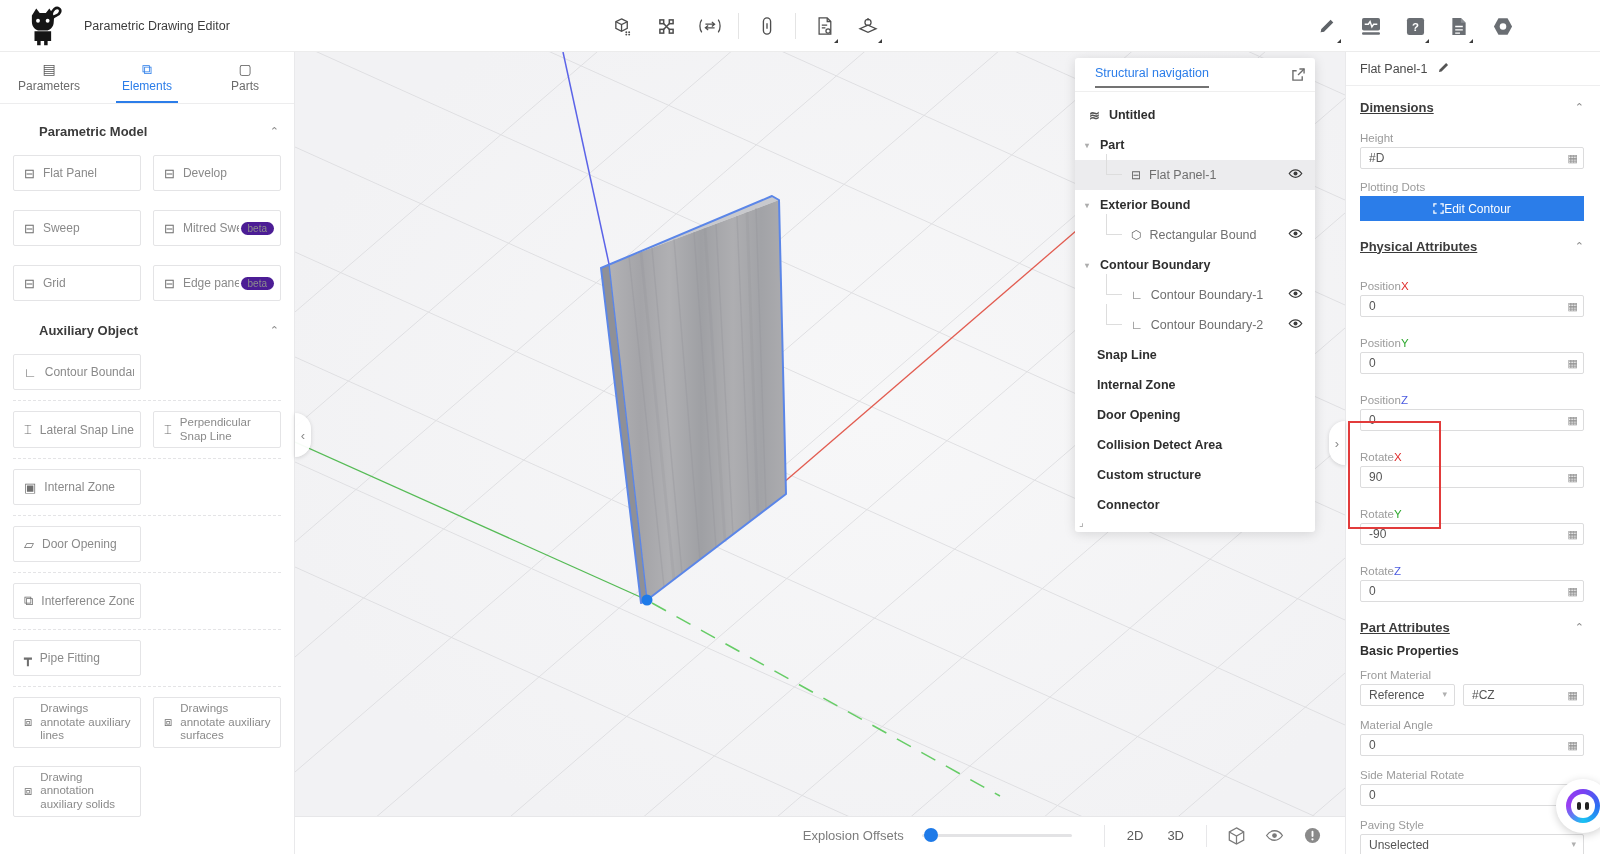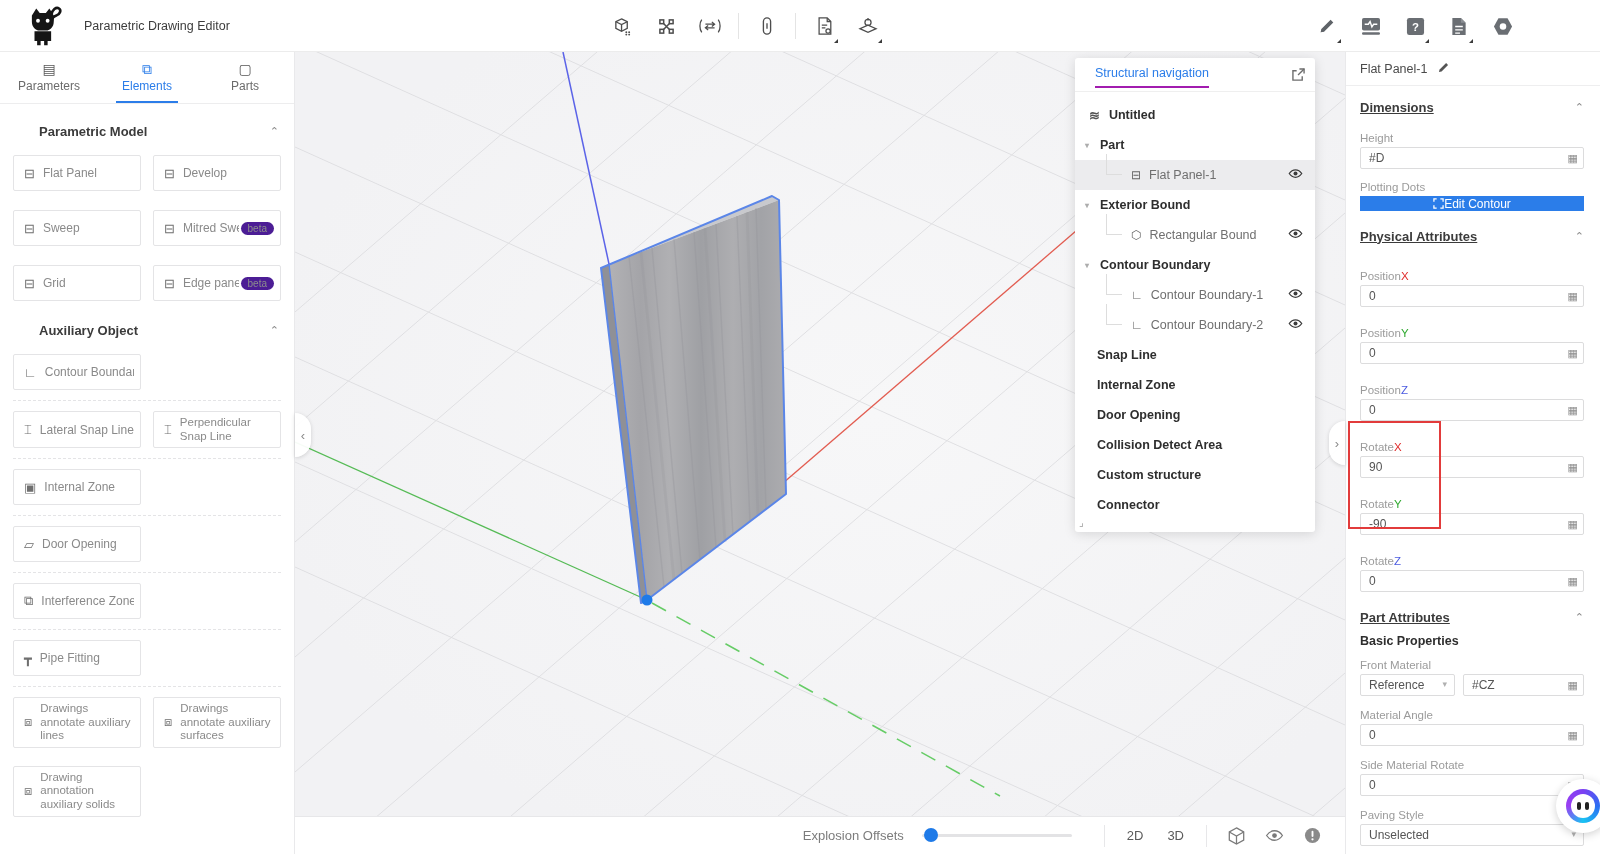--- a/index.html
+++ b/index.html
@@ -49,21 +49,21 @@
   .vp-sep { width:1px; height:22px; background:#e7e7e9; margin:0 10px; }
   .vp-btn { font-size:13px; color:#5a5a5a; padding:0 12px; cursor:pointer; }
   .vp-ico { width:38px; display:flex; justify-content:center; align-items:center; cursor:pointer; color:#7a7a7a; }
   .handle { position:absolute; width:16px; height:44px; background:rgba(255,255,255,.95); box-shadow:0 1px 4px rgba(0,0,0,.15); display:flex; align-items:center; justify-content:center; color:#8a8a8a; font-size:13px; cursor:pointer; z-index:25; }
   .handle.left { left:295px; top:413px; border-radius:0 22px 22px 0; }
   .handle.right { left:1329px; top:421px; border-radius:22px 0 0 22px; }
 
   
   .nav-panel { position:absolute; left:1075px; top:58px; width:240px; height:474px; background:#fff; border-radius:3px; box-shadow:0 2px 12px rgba(0,0,0,.13); z-index:26; overflow:hidden; }
   .nav-head { position:relative; height:34px; border-bottom:1px solid #efefef; }
-  .nav-tab { position:absolute; left:20px; top:8px; font-size:12.5px; color:#2b7de9; padding-bottom:6px; border-bottom:2px solid #a21caf; cursor:pointer; }
+  .nav-tab { position:absolute; left:20px; top:8px; font-size:12.5px; color:#2b7de9; padding-bottom:6px; border-bottom:2px solid #737373; cursor:pointer; }
   .nav-expand { position:absolute; right:10px; top:9px; cursor:pointer; color:#6d6d6d; }
   .tree { padding-top:8px; }
   .t-row { position:relative; height:30px; display:flex; align-items:center; font-size:12.5px; }
   .t-root { padding-left:14px; gap:9px; font-weight:700; color:#2e2e2e; }
   .t-root .r-ico { color:#555; font-size:13px; }
   .t-group { padding-left:22px; gap:5px; font-weight:700; color:#2e2e2e; cursor:pointer; }
   .t-caret { color:#adadad; font-size:8px; margin-left:-12px; width:10px; }
   .t-child { padding-left:56px; gap:8px; color:#6f6f6f; cursor:pointer; }
   .t-child.sel { background:#ececee; }
   .t-child .c-ico { color:#666; font-size:12px; }
@@ -78,21 +78,21 @@
   .sec-row { display:flex; justify-content:space-between; align-items:center; height:22px; }
   .sec-row .s-t { font-size:13px; font-weight:600; color:#3b3b3b;text-decoration:underline; }
   .mt10{margin-top:10px} .mt14{margin-top:14px}
   .f-label { height:16px; font-size:11.5px; color:#9b9b9b; display:flex; align-items:flex-end; }
   .inp { position:relative; height:22px; border:1px solid #dcdcdd; border-radius:2px; background:#fff; display:flex; align-items:center; padding:0 22px 0 8px; font-size:12px; color:#555; margin-top:3px; cursor:text; }
   .calc { position:absolute; right:5px; top:3px; color:#8d8d8d; font-size:11px; line-height:14px; cursor:pointer; }
   .dd-caret { position:absolute; right:7px; top:4px; color:#b0b0b0; font-size:9px; cursor:pointer; }
   .field { margin-bottom:14px; }
   .field .f-label { margin-top:16px; }
   .axis-x { color:#e02b2b; } .axis-y { color:#2ea82e; } .axis-z { color:#4a5ae0; }
-  .btn-blue { height:15px; margin-top:3px; background:#2b7de9; border-radius:0; color:#fff; font-size:12px; display:flex; align-items:center; justify-content:center; cursor:pointer; }
+  .btn-blue { height:25px; margin-top:3px; background:#2b7de9; border-radius:0; color:#fff; font-size:12px; display:flex; align-items:center; justify-content:center; cursor:pointer; }
   .bold-sub { font-size:12.5px; font-weight:700; color:#2e2e2e; height:16px; }
   .dual { display:flex; gap:8px; }
   .dual .inp { flex:1; }
   .red-box { position:absolute; left:1348px; top:421px; width:93px; height:108px; border:2px solid #e23b3b; z-index:40; pointer-events:none; }
 
   
   .assistant { position:absolute; left:1556px; top:779px; width:54px; height:54px; border-radius:50%; background:#fff; box-shadow:0 2px 8px rgba(0,0,0,.18); z-index:50; display:flex; align-items:center; justify-content:center; cursor:pointer; }
   .assist-ring { width:34px; height:34px; border-radius:50%; background:conic-gradient(#7b3ff2,#2b6df2,#19c3f2,#9b3ff2,#7b3ff2); display:flex; align-items:center; justify-content:center; }
   .assist-face { width:24px; height:24px; border-radius:50%; background:#fff; display:flex; align-items:center; justify-content:center; gap:4px; }
   .assist-face i { width:4px; height:8px; border-radius:2px; background:#222; }

